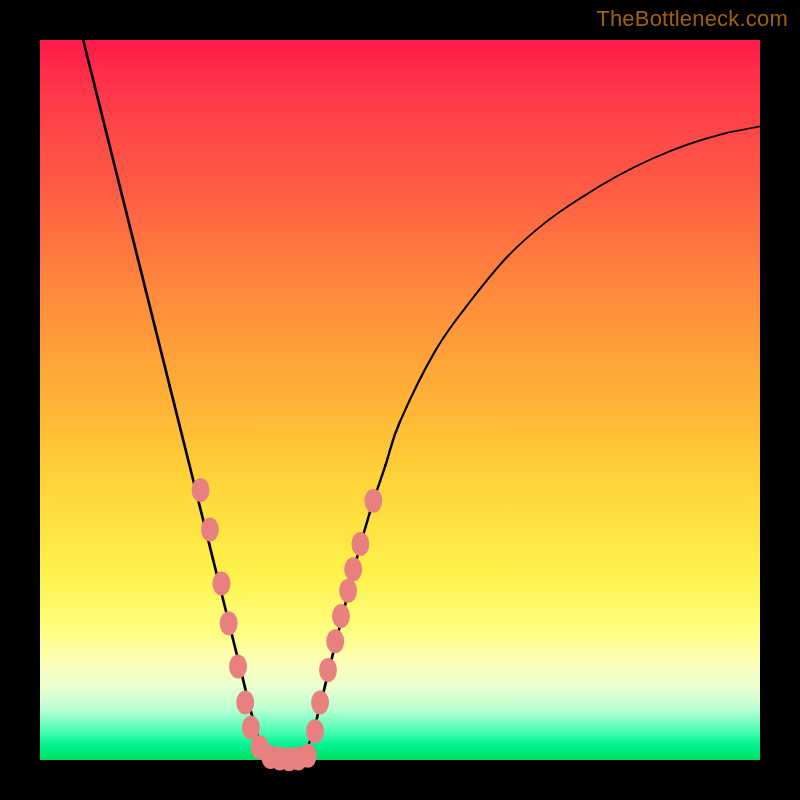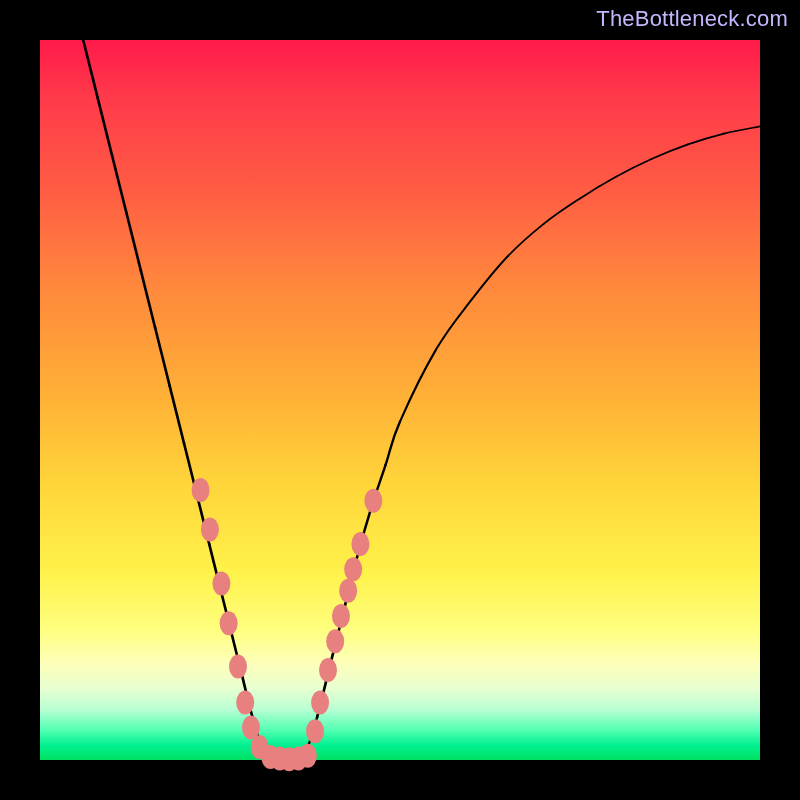--- a/index.html
+++ b/index.html
@@ -39,21 +39,21 @@
       #b8ffd4 93%,
       #4cffb0 96%,
       #00f090 98%,
       #00e060 100%
     );
   }
   .watermark {
     position: absolute;
     top: 6px;
     right: 12px;
-    color: #c4b5fd;
+    color: #a16207;
     font-size: 22px;
     letter-spacing: 0.2px;
     font-weight: 400;
     user-select: none;
   }
   svg.curve-layer {
     position: absolute;
     left: 0;
     top: 0;
     width: 720px;

